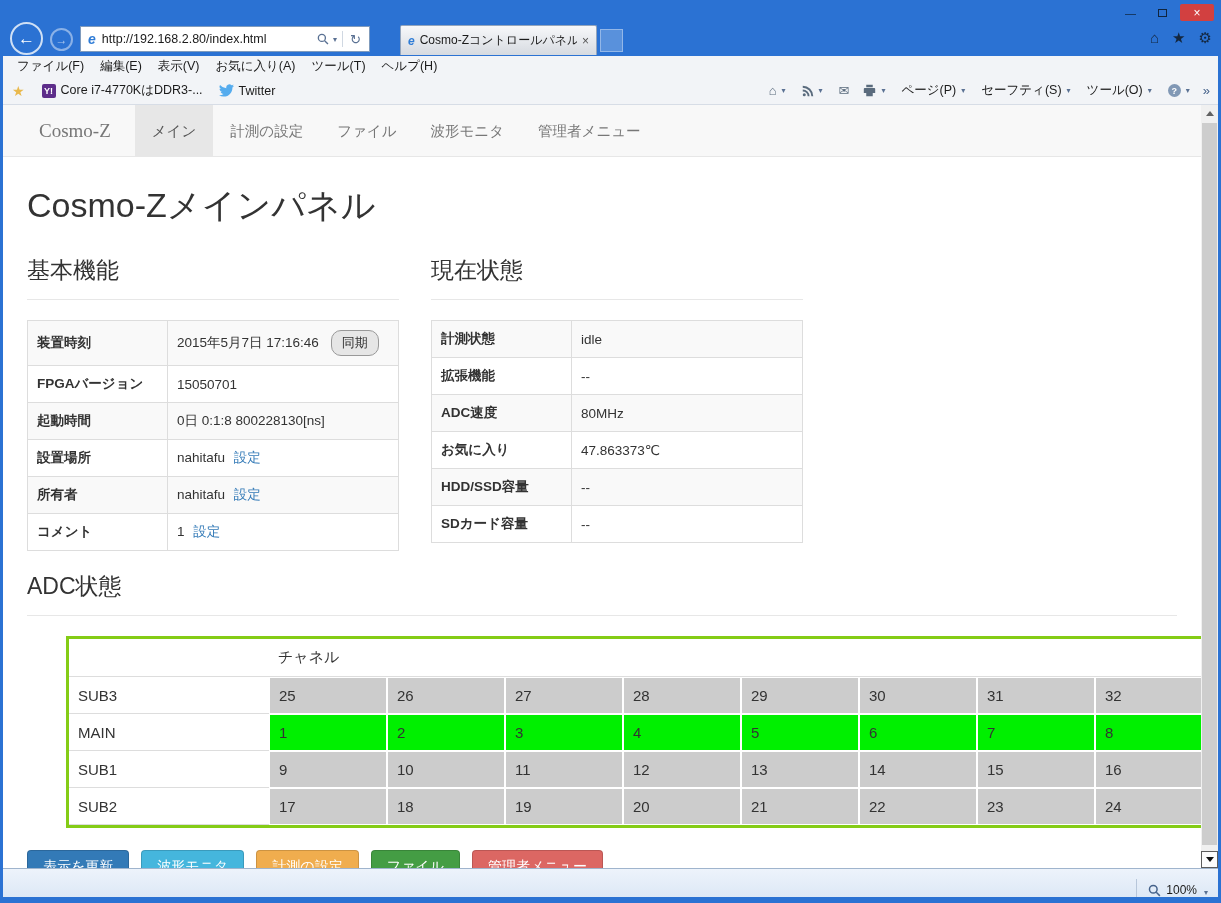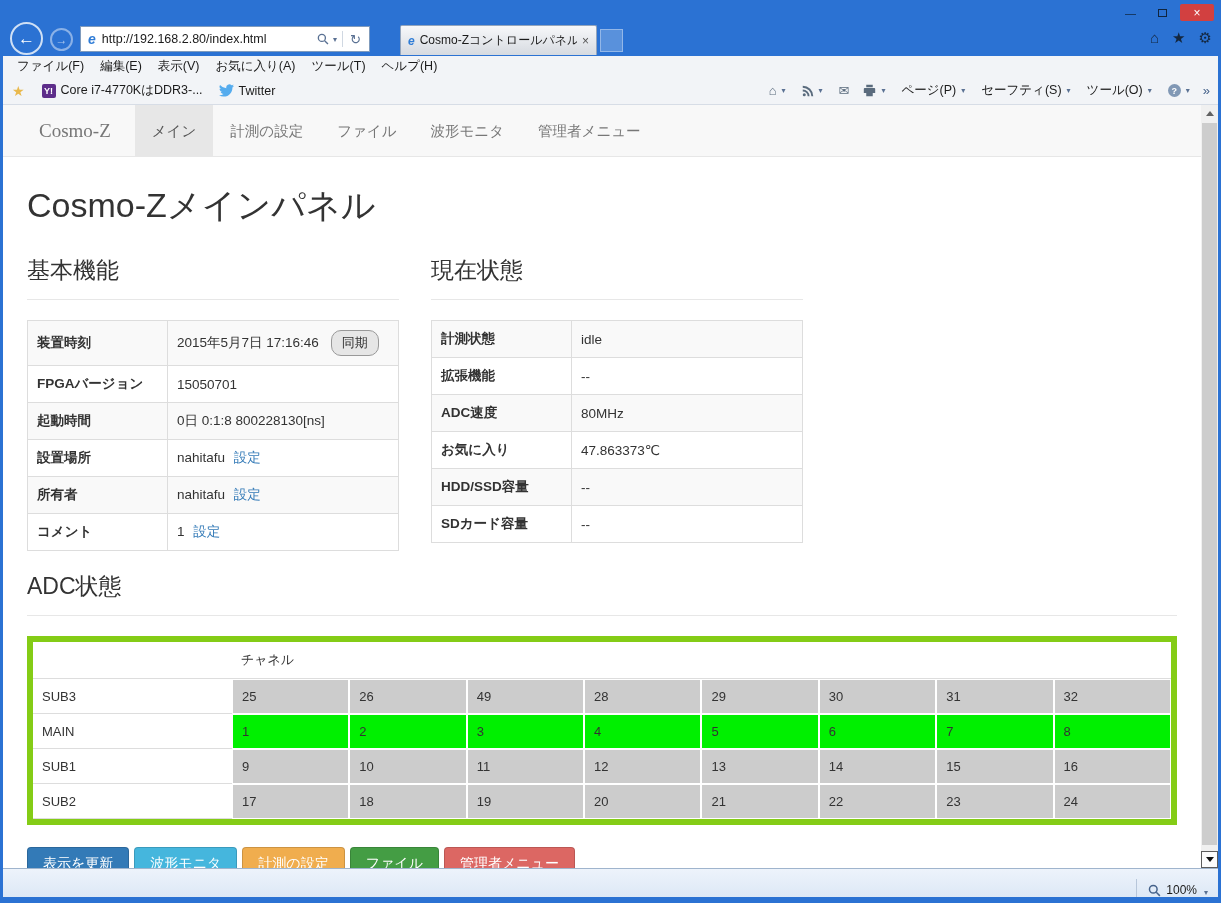--- a/index.html
+++ b/index.html
@@ -72,30 +72,30 @@
   .col { width: 372px; }
 
   table.info { width: 100%; margin-top: 20px; border-collapse: collapse; font-size: 13.5px; color: #333; }
   .info td { border: 1px solid #ddd; padding: 9px 9px; vertical-align: middle; }
   .info td.lbl { font-weight: bold; width: 140px; }
   .info tbody tr:nth-child(odd) { background: #f9f9f9; }
   .btn-sync { margin-left: 8px; padding: 3px 10px; font-size: 13px; color: #333; background: #e6e6e6;
               border: 1px solid #999; border-radius: 10px; font-family: Liberation Mono, monospace; }
   a.setlink { color: #337ab7; text-decoration: none; margin-left: 5px; }
 
-  table.adc { width: 100%; margin-top: 20px; border-collapse: separate; border-spacing: 0; font-size: 13px;
-              color: #333; border: 6px solid #84cc16; }
+  table.adc { width: 100%; margin-top: 20px; border-collapse: separate; border-spacing: 0; font-size: 15px;
+              color: #333; border: 3px solid #84cc16; margin-left: 39px; }
   .adc td { padding: 9px 9px; }
   .adc .corner { width: 200px; }
   .adc tr.hd td { border-bottom: 1px solid #ddd; }
   .adc td.rl { font-weight: normal; border-bottom: 1px solid #ddd; }
   .adc td.c { width: 118px; background: #cccccc; border: 1px solid #fff; }
   .adc tr.green td.c { background: #00f000; }
 
-  .actions { display: flex; gap: 5px; margin-top: 22px; }
+  .actions { display: flex; gap: 12px; margin-top: 22px; }
   .btn { padding: 7px 15px; font-size: 14px; border-radius: 4px; color: #fff; border: 1px solid rgba(0,0,0,.15);
          font-family: inherit; }
   .b0 { background: #337ab7; } .b1 { background: #45b6dd; } .b2 { background: #f0ad4e; }
   .b3 { background: #449d44; } .b4 { background: #dc6763; }
 
   
   .scrollbar { position: absolute; top: 105px; right: 3px; width: 17px; height: 763px; background: #f0f0f0; }
   .sb-btn { position: absolute; left: 0; width: 17px; height: 17px; display: flex; align-items: center; justify-content: center; }
   .sb-up { top: 0; }
   .sb-down { bottom: 0; background: #fcfcfc; border: 1px solid #5c5c5c; }
@@ -329,21 +329,21 @@
       <table class="adc">
           <tbody>
         <tr class="hd">
           <td class="corner"></td>
           <td colspan="8">チャネル</td>
         </tr>
         <tr>
           <td class="rl">SUB3</td>
           <td class="c">25</td>
           <td class="c">26</td>
-          <td class="c">49</td>
+          <td class="c">27</td>
           <td class="c">28</td>
           <td class="c">29</td>
           <td class="c">30</td>
           <td class="c">31</td>
           <td class="c">32</td>
         </tr>
         <tr class="green">
           <td class="rl">MAIN</td>
           <td class="c">1</td>
           <td class="c">2</td>

